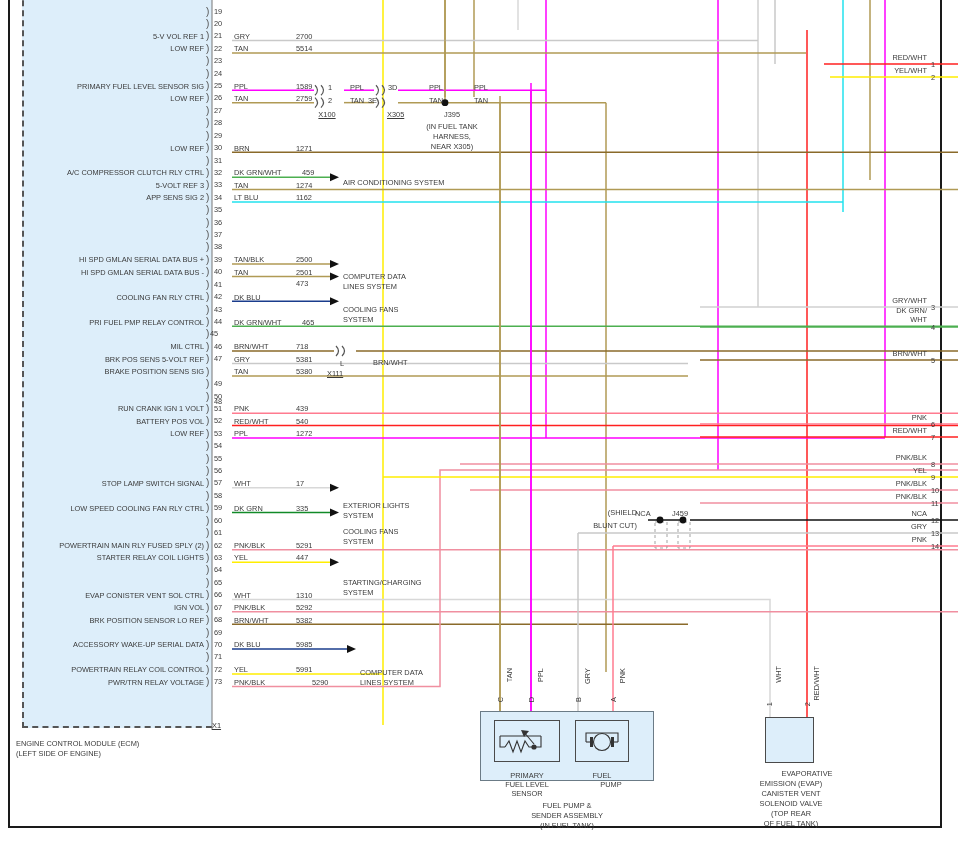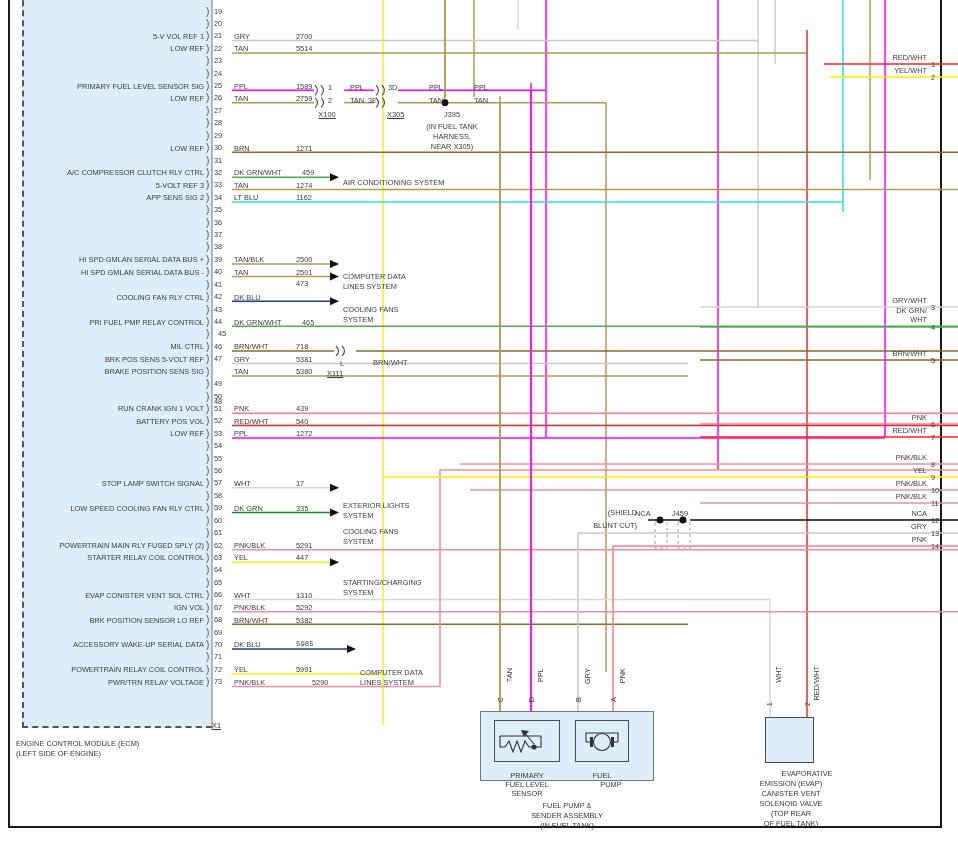--- a/index.html
+++ b/index.html
@@ -221,21 +221,21 @@
       <div class="txt" style="left: 234px; top: 292.66px;">DK BLU</div>
       <div class="txt" style="left: 296px; top: 279px;">473</div>
       <div class="pin" style="left: 206px; top: 303.58px; font-size: 10px; color: rgb(85, 85, 85);">)</div>
       <div class="pin" style="left: 214px; top: 304.58px;">43</div>
       <div class="pin" style="left: 206px; top: 316px; font-size: 10px; color: rgb(85, 85, 85);">)</div>
       <div class="pin" style="left: 214px; top: 317px;">44</div>
       <div class="txt r" style="left: 204px; top: 317.5px;">PRI FUEL PMP RELAY CONTROL</div>
       <div class="txt" style="left: 234px; top: 317.5px;">DK GRN/WHT</div>
       <div class="txt" style="left: 302px; top: 317.5px;">465</div>
       <div class="pin" style="left: 206px; top: 328.42px; font-size: 10px; color: rgb(85, 85, 85);">)</div>
-      <div class="pin" style="left: 202px; top: 329.42px; padding-left: 16px;">45</div>
+      <div class="pin" style="left: 210px; top: 329.42px;">45</div>
       <div class="pin" style="left: 206px; top: 340.84px; font-size: 10px; color: rgb(85, 85, 85);">)</div>
       <div class="pin" style="left: 214px; top: 341.84px;">46</div>
       <div class="txt r" style="left: 204px; top: 342.34px;">MIL CTRL</div>
       <div class="txt" style="left: 234px; top: 342.34px;">BRN/WHT</div>
       <div class="txt" style="left: 296px; top: 342.34px;">718</div>
       <div class="pin" style="left: 206px; top: 353.26px; font-size: 10px; color: rgb(85, 85, 85);">)</div>
       <div class="pin" style="left: 214px; top: 354.26px;">47</div>
       <div class="txt r" style="left: 204px; top: 354.76px;">BRK POS SENS 5-VOLT REF</div>
       <div class="txt" style="left: 234px; top: 354.76px;">GRY</div>
       <div class="txt" style="left: 296px; top: 354.76px;">5381</div>
@@ -285,21 +285,21 @@
       <div class="pin" style="left: 214px; top: 515.72px;">60</div>
       <div class="pin" style="left: 206px; top: 527.14px; font-size: 10px; color: rgb(85, 85, 85);">)</div>
       <div class="pin" style="left: 214px; top: 528.14px;">61</div>
       <div class="pin" style="left: 206px; top: 539.56px; font-size: 10px; color: rgb(85, 85, 85);">)</div>
       <div class="pin" style="left: 214px; top: 540.56px;">62</div>
       <div class="txt r" style="left: 204px; top: 541.06px;">POWERTRAIN MAIN RLY FUSED SPLY (2)</div>
       <div class="txt" style="left: 234px; top: 541.06px;">PNK/BLK</div>
       <div class="txt" style="left: 296px; top: 541.06px;">5291</div>
       <div class="pin" style="left: 206px; top: 551.98px; font-size: 10px; color: rgb(85, 85, 85);">)</div>
       <div class="pin" style="left: 214px; top: 552.98px;">63</div>
-      <div class="txt r" style="left: 204px; top: 553.48px;">STARTER RELAY COIL CONTROL</div>
+      <div class="txt r" style="left: 204px; top: 553.48px;">STARTER RELAY COIL LIGHTS</div>
       <div class="txt" style="left: 234px; top: 553.48px;">YEL</div>
       <div class="txt" style="left: 296px; top: 553.48px;">447</div>
       <div class="pin" style="left: 206px; top: 564.4px; font-size: 10px; color: rgb(85, 85, 85);">)</div>
       <div class="pin" style="left: 214px; top: 565.4px;">64</div>
       <div class="pin" style="left: 206px; top: 576.82px; font-size: 10px; color: rgb(85, 85, 85);">)</div>
       <div class="pin" style="left: 214px; top: 577.82px;">65</div>
       <div class="pin" style="left: 206px; top: 589.24px; font-size: 10px; color: rgb(85, 85, 85);">)</div>
       <div class="pin" style="left: 214px; top: 590.24px;">66</div>
       <div class="txt r" style="left: 204px; top: 590.74px;">EVAP CONISTER VENT SOL CTRL</div>
       <div class="txt" style="left: 234px; top: 590.74px;">WHT</div>
@@ -313,21 +313,21 @@
       <div class="pin" style="left: 214px; top: 615.08px;">68</div>
       <div class="txt r" style="left: 204px; top: 615.58px;">BRK POSITION SENSOR LO REF</div>
       <div class="txt" style="left: 234px; top: 615.58px;">BRN/WHT</div>
       <div class="txt" style="left: 296px; top: 615.58px;">5382</div>
       <div class="pin" style="left: 206px; top: 626.5px; font-size: 10px; color: rgb(85, 85, 85);">)</div>
       <div class="pin" style="left: 214px; top: 627.5px;">69</div>
       <div class="pin" style="left: 206px; top: 638.92px; font-size: 10px; color: rgb(85, 85, 85);">)</div>
       <div class="pin" style="left: 214px; top: 639.92px;">70</div>
       <div class="txt r" style="left: 204px; top: 640.42px;">ACCESSORY WAKE-UP SERIAL DATA</div>
       <div class="txt" style="left: 234px; top: 640.42px;">DK BLU</div>
-      <div class="txt" style="left: 296px; top: 640.42px; font-family: Liberation Mono, monospace;">5985</div>
+      <div class="txt" style="left: 296px; top: 640.42px;">5985</div>
       <div class="pin" style="left: 206px; top: 651.34px; font-size: 10px; color: rgb(85, 85, 85);">)</div>
       <div class="pin" style="left: 214px; top: 652.34px;">71</div>
       <div class="pin" style="left: 206px; top: 663.76px; font-size: 10px; color: rgb(85, 85, 85);">)</div>
       <div class="pin" style="left: 214px; top: 664.76px;">72</div>
       <div class="txt r" style="left: 204px; top: 665.26px;">POWERTRAIN RELAY COIL CONTROL</div>
       <div class="txt" style="left: 234px; top: 665.26px;">YEL</div>
       <div class="txt" style="left: 296px; top: 665.26px;">5991</div>
       <div class="pin" style="left: 206px; top: 676.18px; font-size: 10px; color: rgb(85, 85, 85);">)</div>
       <div class="pin" style="left: 214px; top: 677.18px;">73</div>
       <div class="txt r" style="left: 204px; top: 677.68px;">PWR/TRN RELAY VOLTAGE</div>

